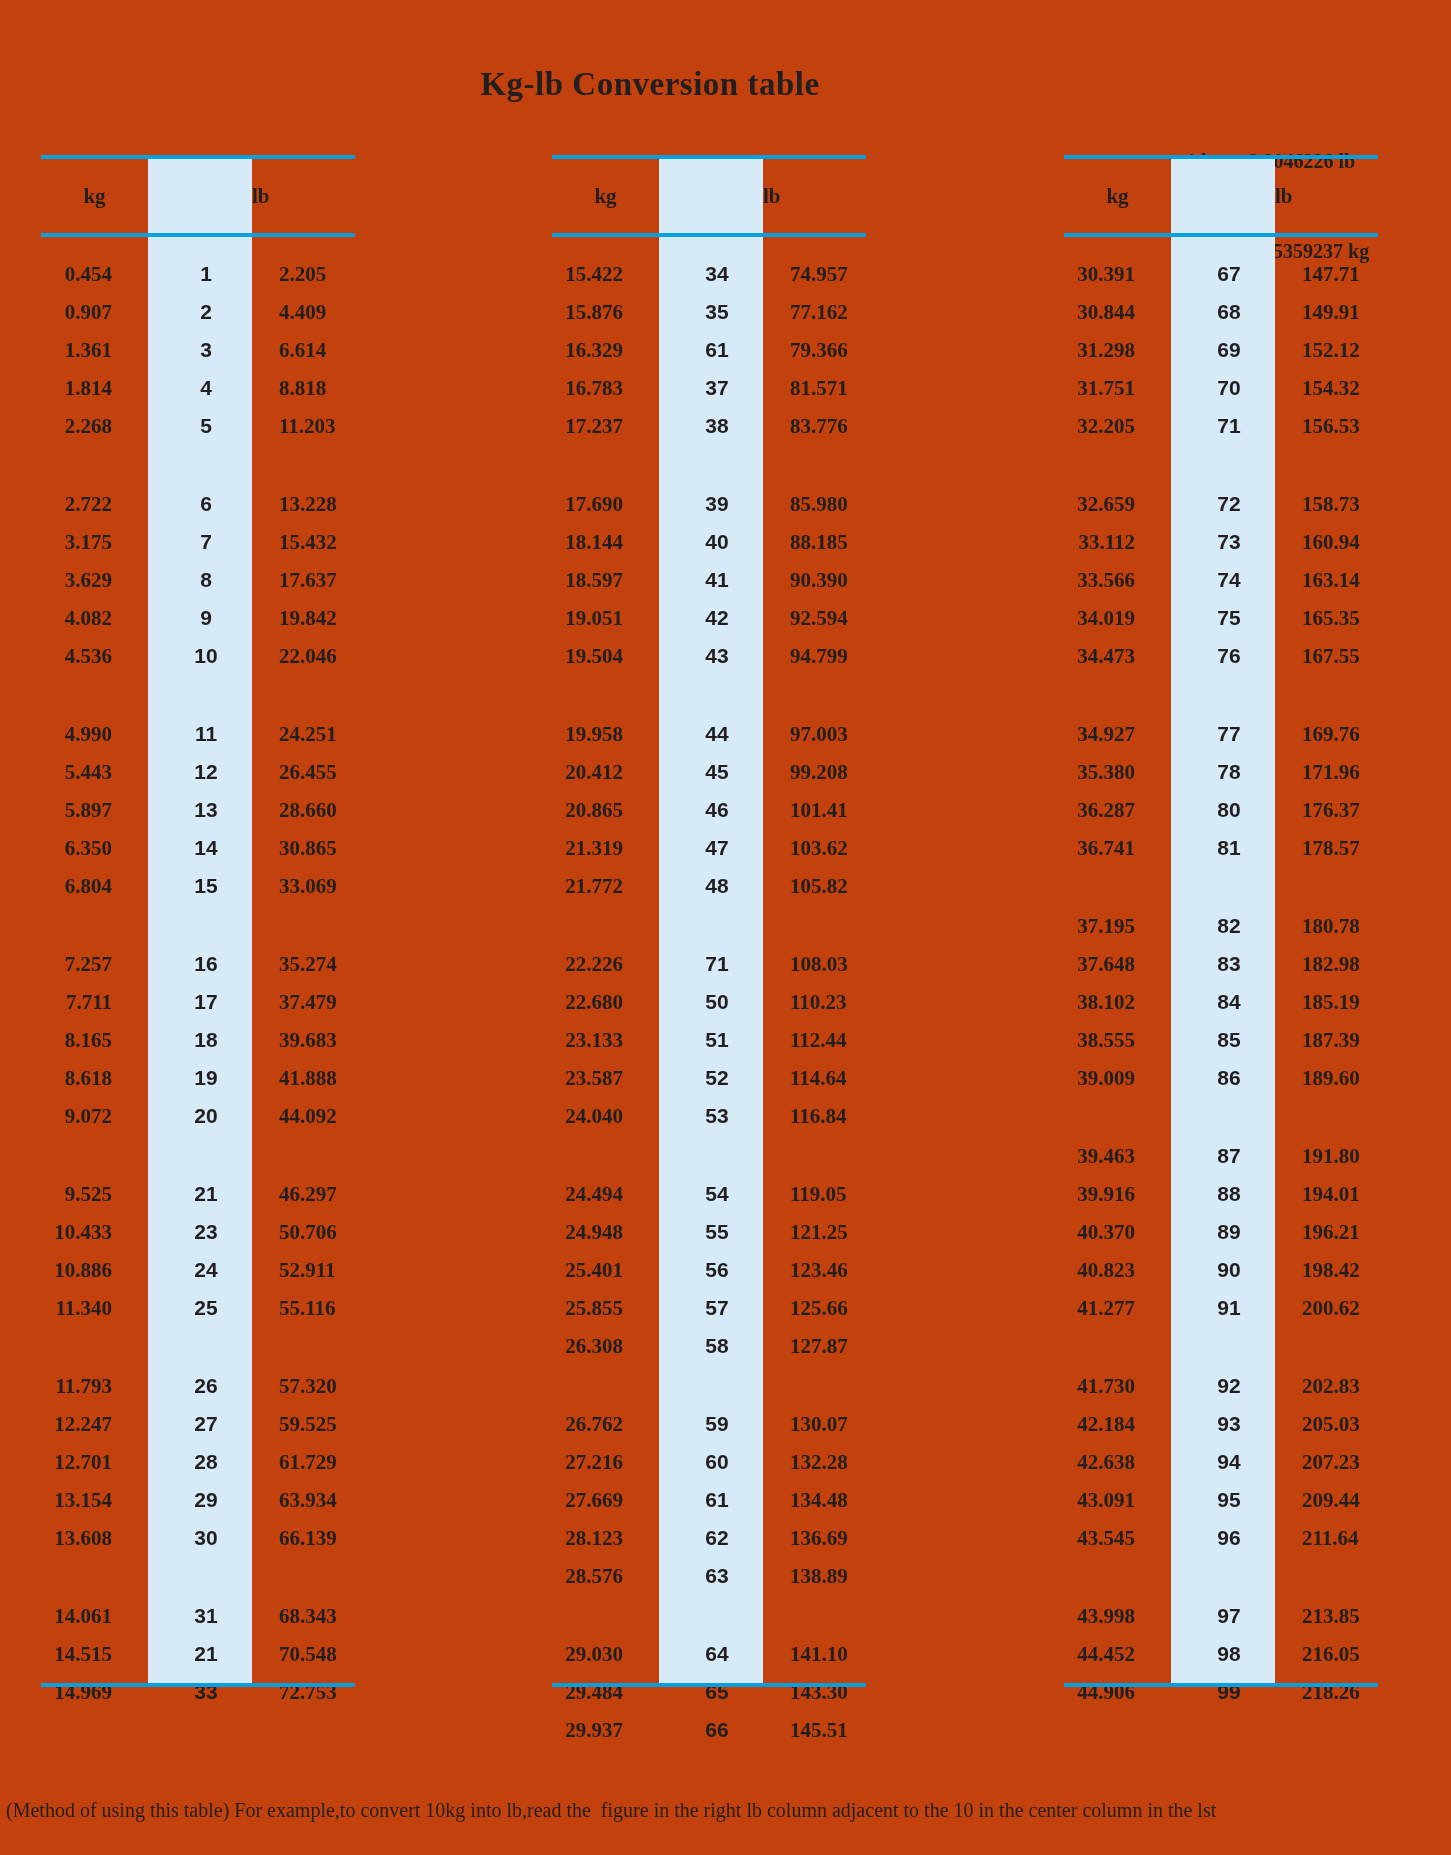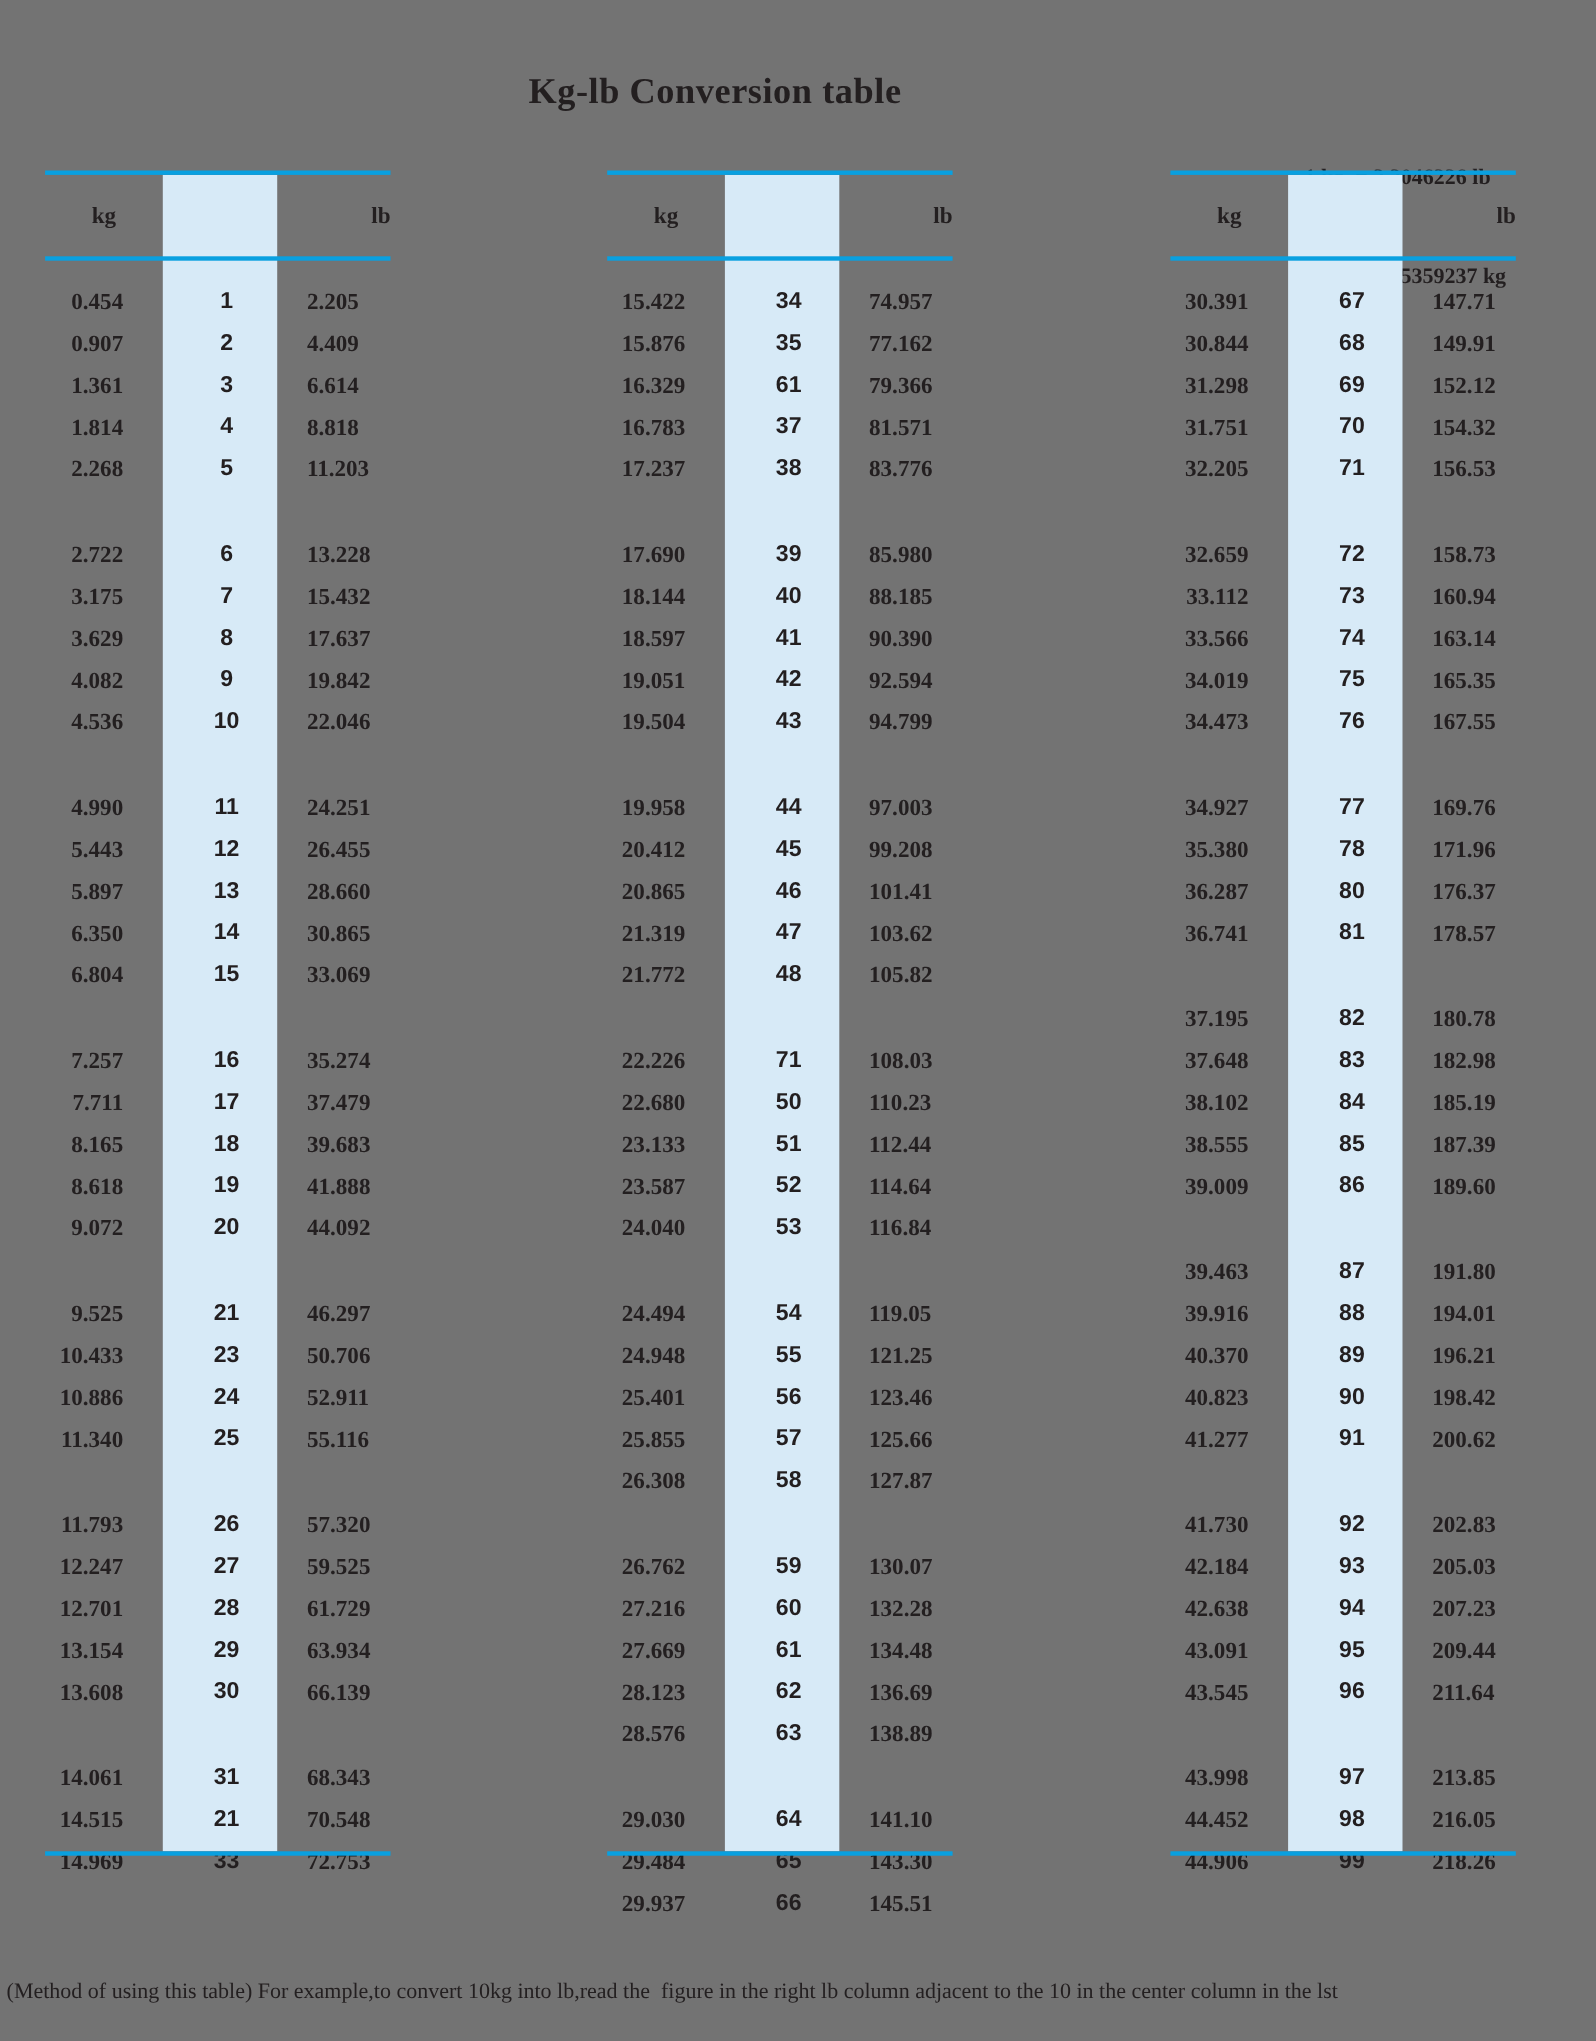--- a/index.html
+++ b/index.html
@@ -1,19 +1,19 @@
 <!DOCTYPE html>
 <html><head>
 <meta charset="utf-8">
 <style>
   html,body{margin:0;padding:0;background:#ffffff;}
   #page{
     position:relative;
     width:1451px;height:1855px;
-    background:#737373;
+    background:#c2410c;
     font-family:"Liberation Serif", serif;
     color:#231f20;
     overflow:hidden;
   }
   
   #title{
     position:absolute;left:400px;top:66px;width:500px;
     text-align:center;
     font-size:33px;font-weight:bold;
     letter-spacing:0.5px;
@@ -36,21 +36,21 @@
   .rule{
     position:relative;height:4px;background:#09a0e0;
   }
   .hdr{
     position:relative;
     display:grid;grid-template-columns:107px 104px 103px;
     height:74px;align-items:center;
     font-size:21px;font-weight:bold;
   }
   .hdr .h-kg{text-align:center;}
-  .hdr .h-lb{text-align:right;}
+  .hdr .h-lb{text-align:left;}
   .rows{
     position:relative;height:1446px;padding-top:18px;box-sizing:border-box;
   }
   .row{
     display:grid;grid-template-columns:107px 104px 103px;
     height:38px;align-items:center;
     font-size:21px;font-weight:bold;
   }
   .row.gap{margin-top:40px;}
   .c-kg{text-align:right;padding-right:36px;}

